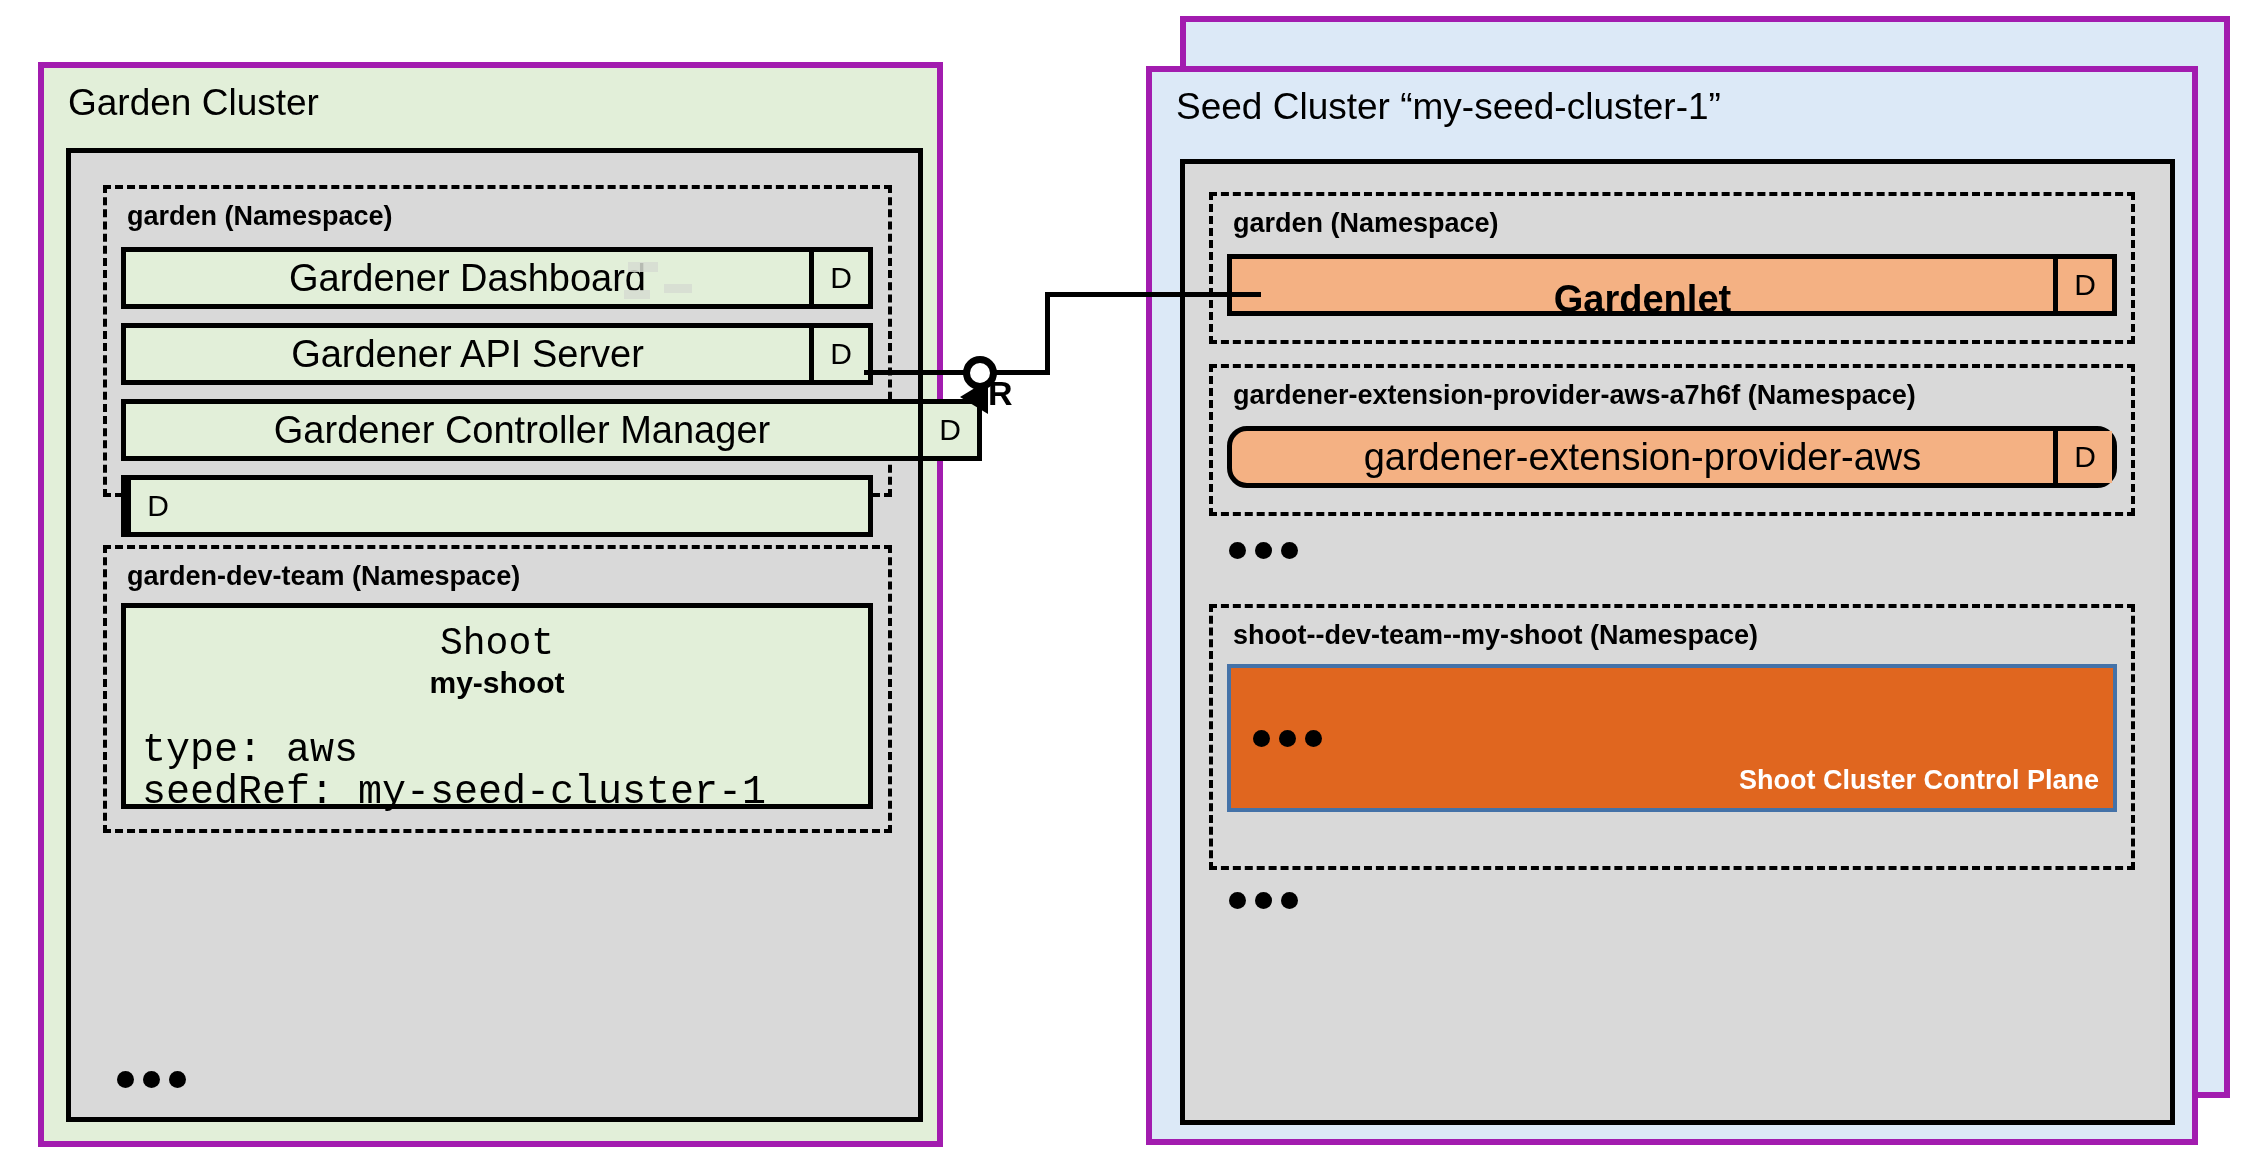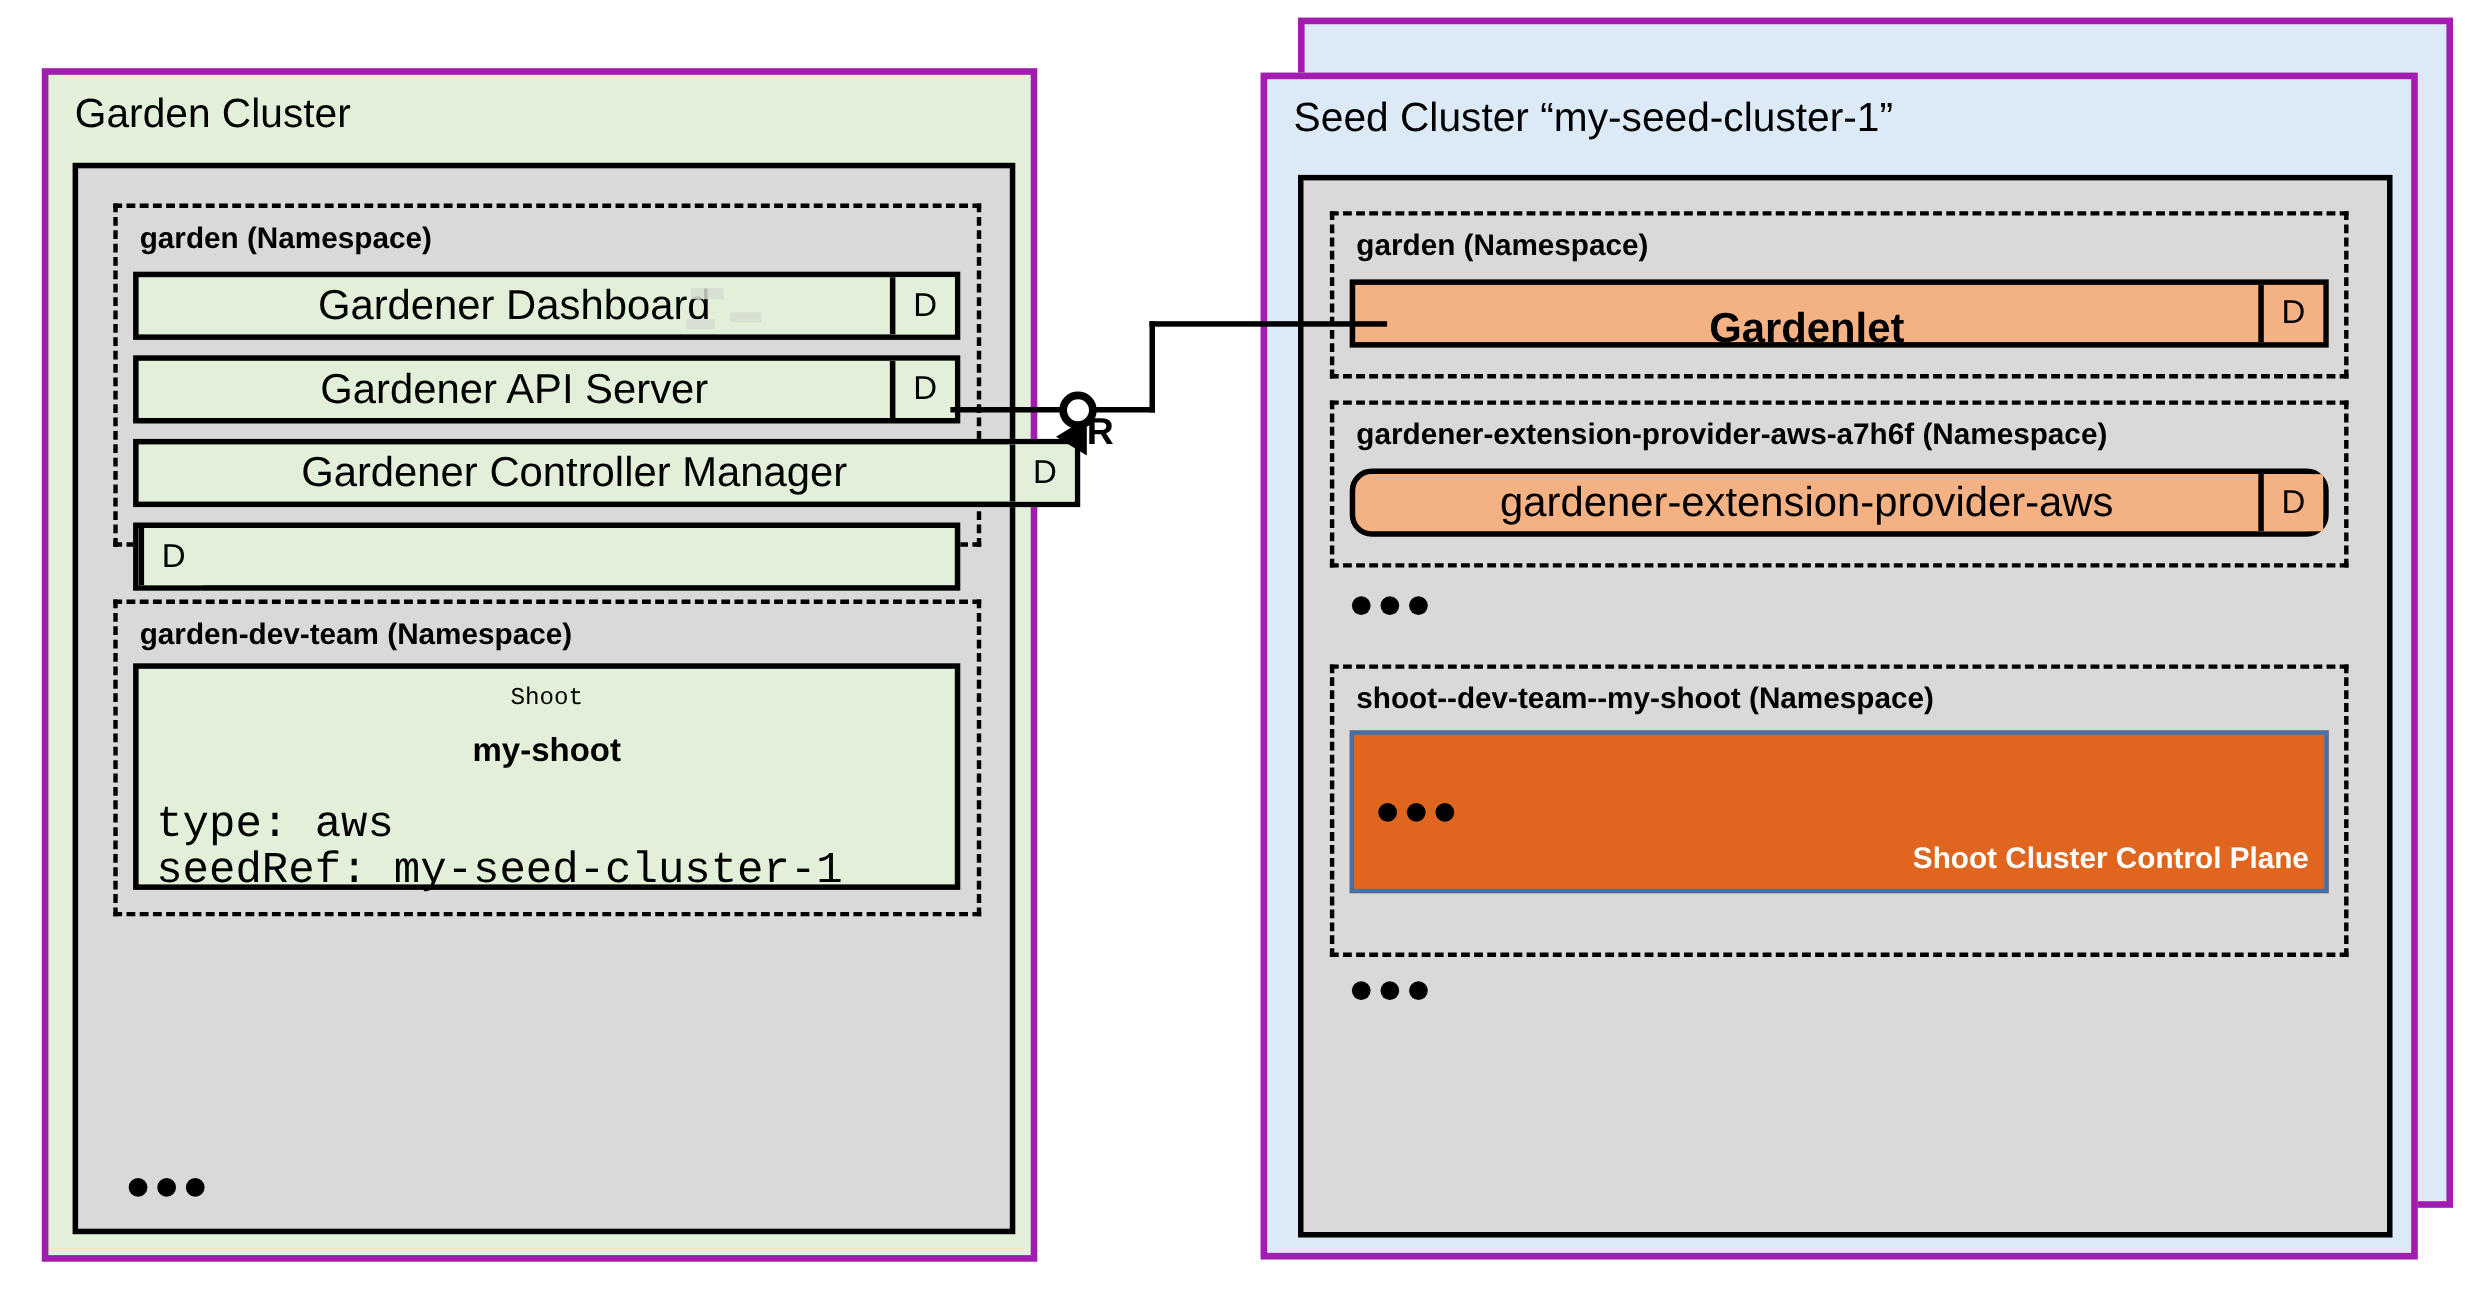--- a/index.html
+++ b/index.html
@@ -143,21 +143,21 @@
     box-sizing: border-box;
     background: #e2efd9;
     border: 5px solid #000000;
   }
   .shoot-kind {
     position: absolute;
     left: 0; right: 0;
     top: 14px;
     text-align: center;
     font-family: "Liberation Mono", monospace;
-    font-size: 22px;
+    font-size: 38px;
     color: #000000;
   }
   .shoot-name {
     position: absolute;
     left: 0; right: 0;
     top: 58px;
     text-align: center;
     font-size: 30px;
     font-weight: bold;
     color: #000000;

